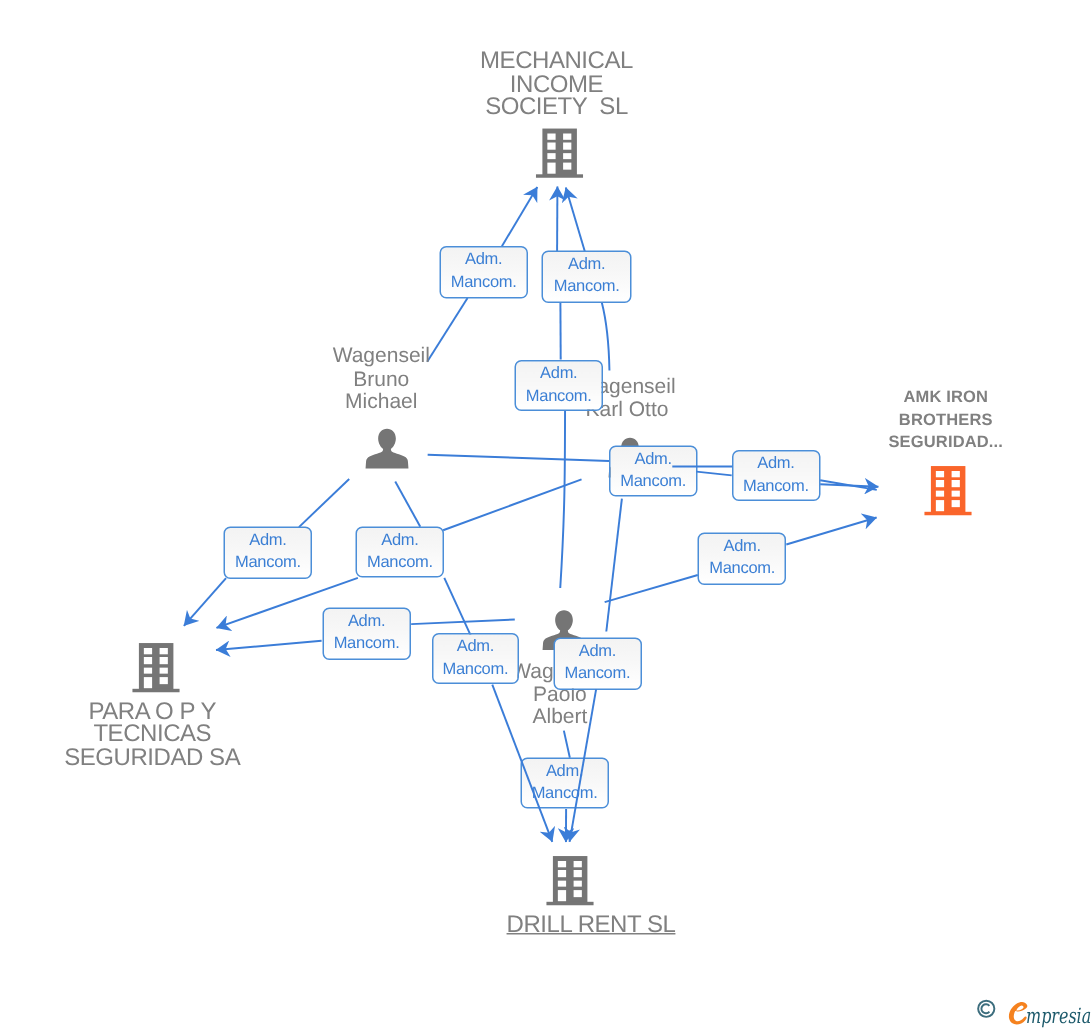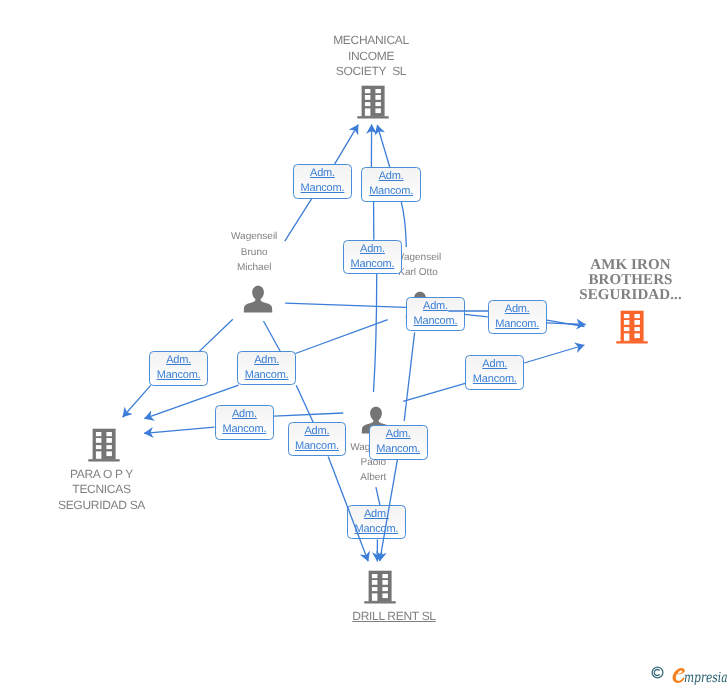--- a/index.html
+++ b/index.html
@@ -7,27 +7,27 @@
   body{width:728px;height:685px;background:#ffffff;overflow:hidden;
        font-family:"Liberation Sans",sans-serif;
        -webkit-font-smoothing:antialiased;
        text-rendering:geometricPrecision;}
   #stage{position:relative;width:728px;height:685px;}
   svg.layer{position:absolute;left:0;top:0;width:728px;height:685px;}
   svg.edge-layer{z-index:1;}
   svg.edge-layer-top{z-index:6;pointer-events:none;}
   .icon{position:absolute;z-index:2;}
   .node-label{position:absolute;z-index:3;text-align:center;color:#808080;
-              font-size:12px;line-height:15.4px;letter-spacing:-0.3px;}
-  .node-label.person{font-size:10px;letter-spacing:0px;line-height:15.4px;}
+              font-size:16px;line-height:15.4px;letter-spacing:-0.3px;}
+  .node-label.person{font-size:14px;letter-spacing:0px;line-height:15.4px;}
   .rel-box{position:absolute;z-index:4;box-sizing:border-box;
            border:1.5px solid #4b8ed8;border-radius:4.5px;
            background:linear-gradient(180deg,#f3f3f3 0%,#f7f7f7 40%,#fcfcfc 78%,#ffffff 100%);
            color:#3b7fd4;font-size:11px;letter-spacing:-0.2px;line-height:15px;text-align:center;
-           display:flex;flex-direction:column;justify-content:center;align-items:center;text-decoration:underline;}
+           display:flex;flex-direction:column;justify-content:center;align-items:center;}
   .wm{position:absolute;z-index:5;display:flex;align-items:flex-start;}
   .logo-wrap{display:inline-flex;align-items:flex-end;margin-left:7px;}
   .logo-e{display:inline-block;line-height:0;}
   .logo-word{display:inline-block;font-family:"DejaVu Serif",serif;font-style:italic;
              font-size:14px;color:#1d5a6b;transform:scaleX(0.76);transform-origin:left bottom;
              line-height:14px;margin-left:-2.5px;}
 </style>
 </head>
 <body>
 
@@ -117,21 +117,21 @@
       <rect x="7.9" y="10" width="5.5" height="4.8"></rect>
           <rect x="18.4" y="10" width="5.5" height="4.8"></rect>
       <rect x="7.9" y="17.1" width="5.5" height="4"></rect>
           <rect x="18.4" y="17.1" width="5.5" height="4"></rect>
       <rect x="7.9" y="23.4" width="5.5" height="7.4"></rect>
           <rect x="18.4" y="23.4" width="5.5" height="4.7"></rect>
     </g>
       </svg>
   </div>
 
-  <div class="node-label" style="left:550.5px;top:257.5px;width:160px;font-weight:bold;font-size:15px;letter-spacing:0.1px;font-family:Liberation Serif, serif;">
+  <div class="node-label" style="left:550.5px;top:257.5px;width:160px;font-weight:bold;font-size:11px;letter-spacing:0.1px;">
     <div>AMK IRON</div>
     <div>BROTHERS</div>
     <div>SEGURIDAD...</div>
   </div>
 
   <div class="icon" style="left:87.5px;top:428px;width:32px;height:33.5px;">
     <svg viewBox="0 0 32 33.5" width="32" height="33.5">
         <g fill="#757575">
       <rect x="4.6" y="0.7" width="23" height="31"></rect>
           <rect x="0.3" y="31.2" width="31.4" height="2.3"></rect>

